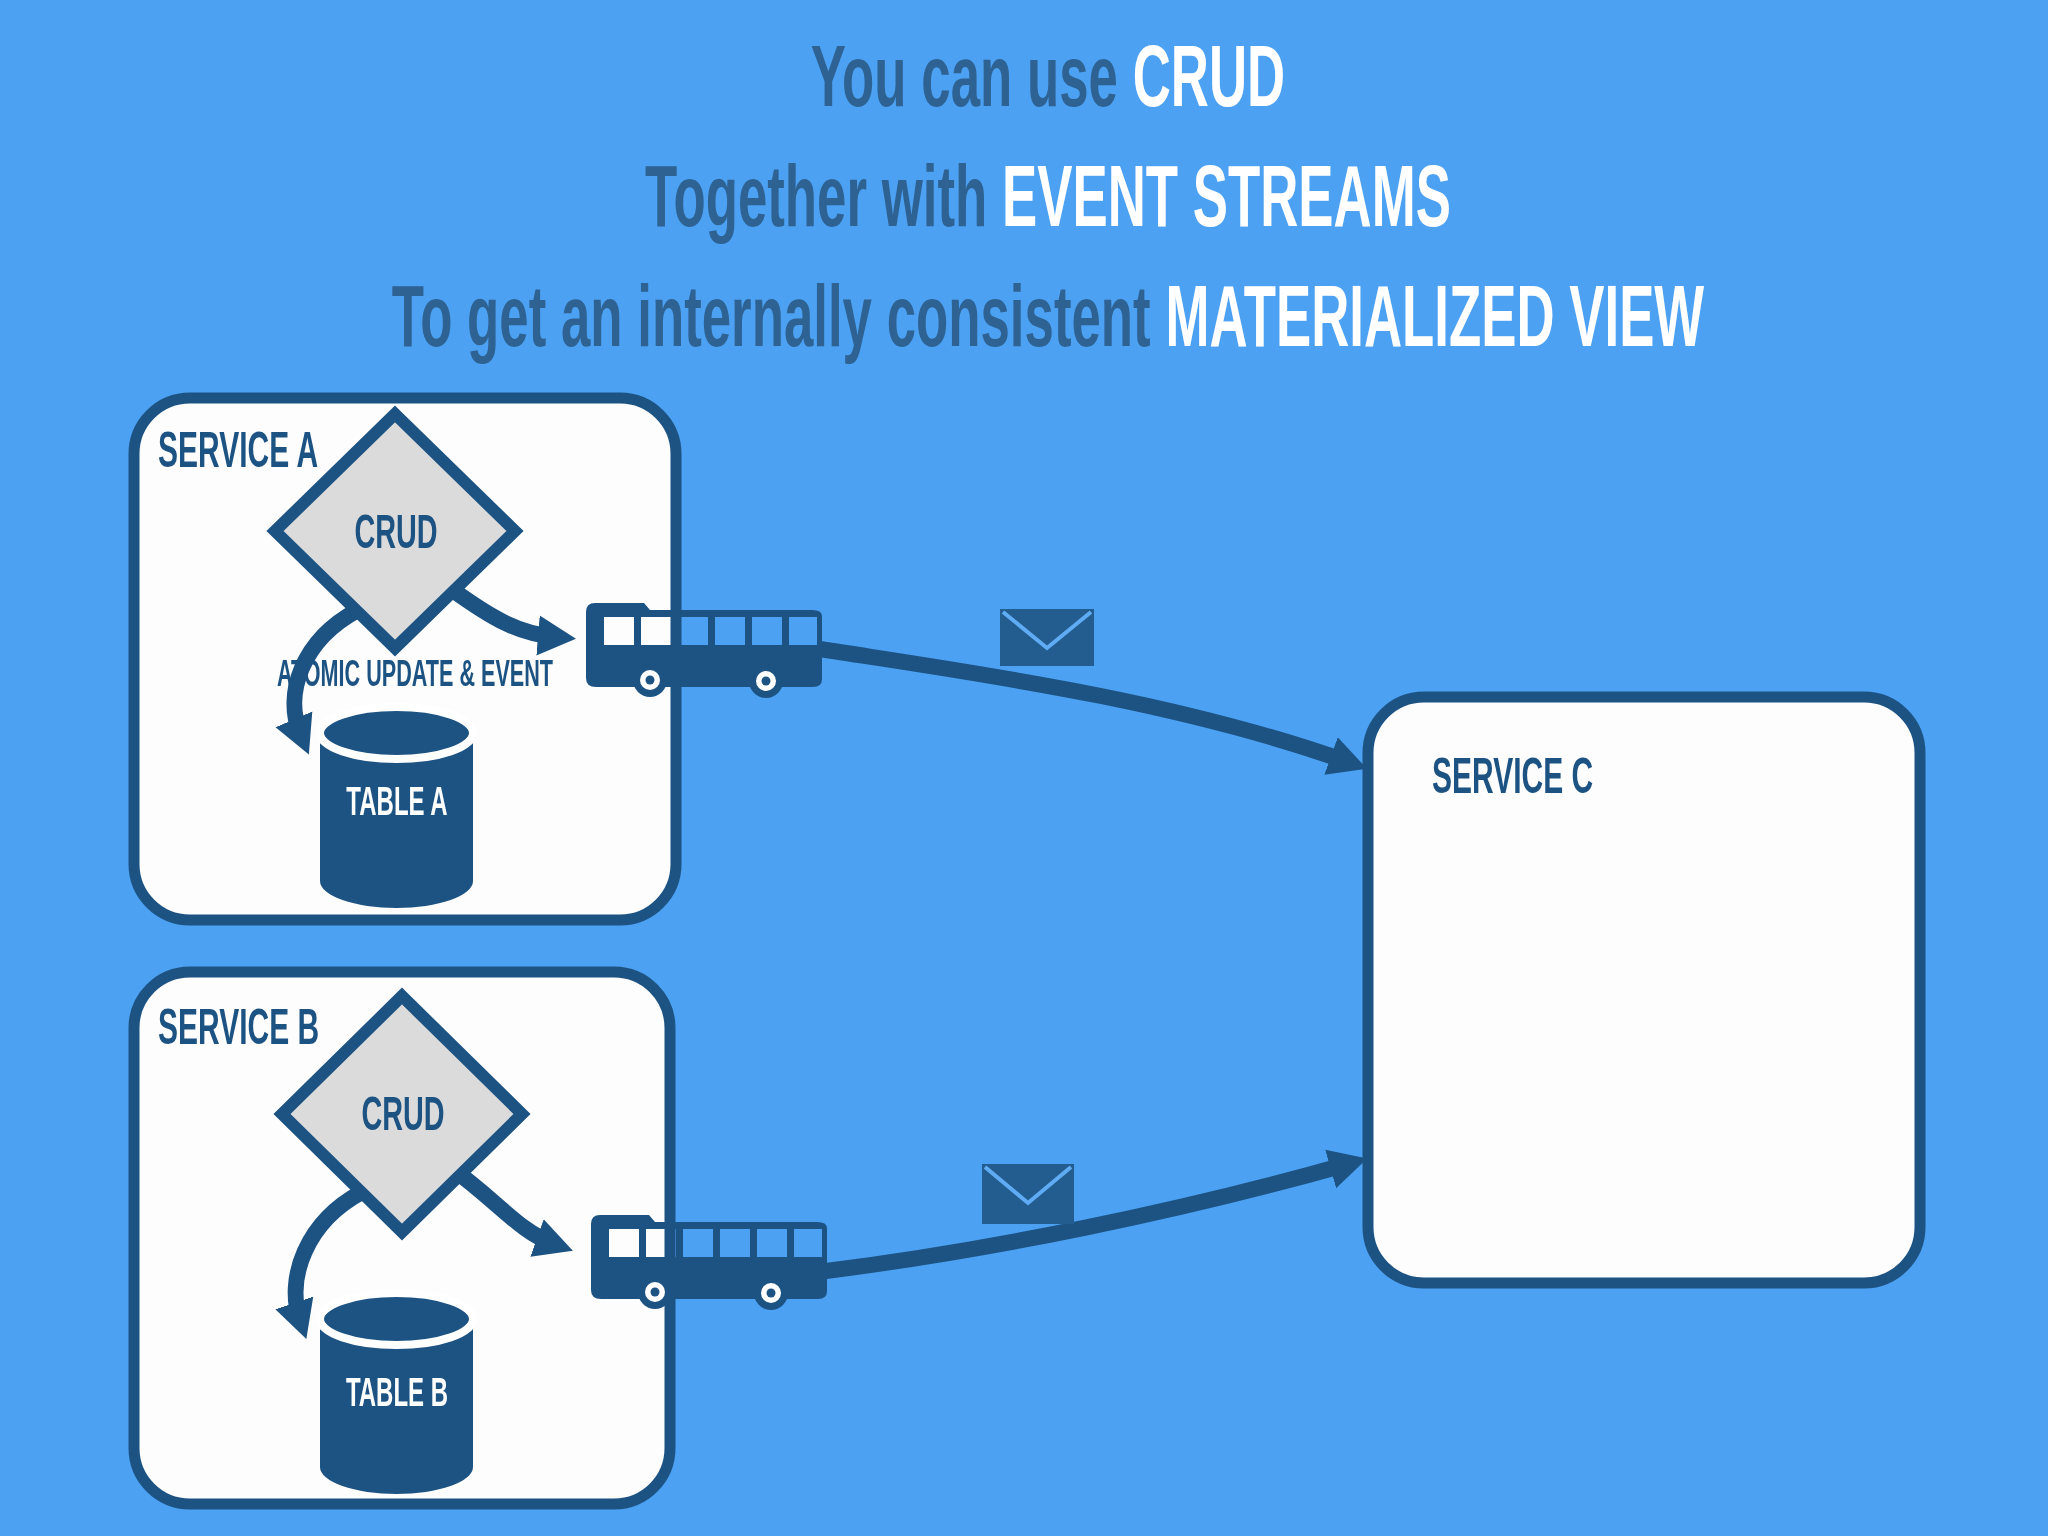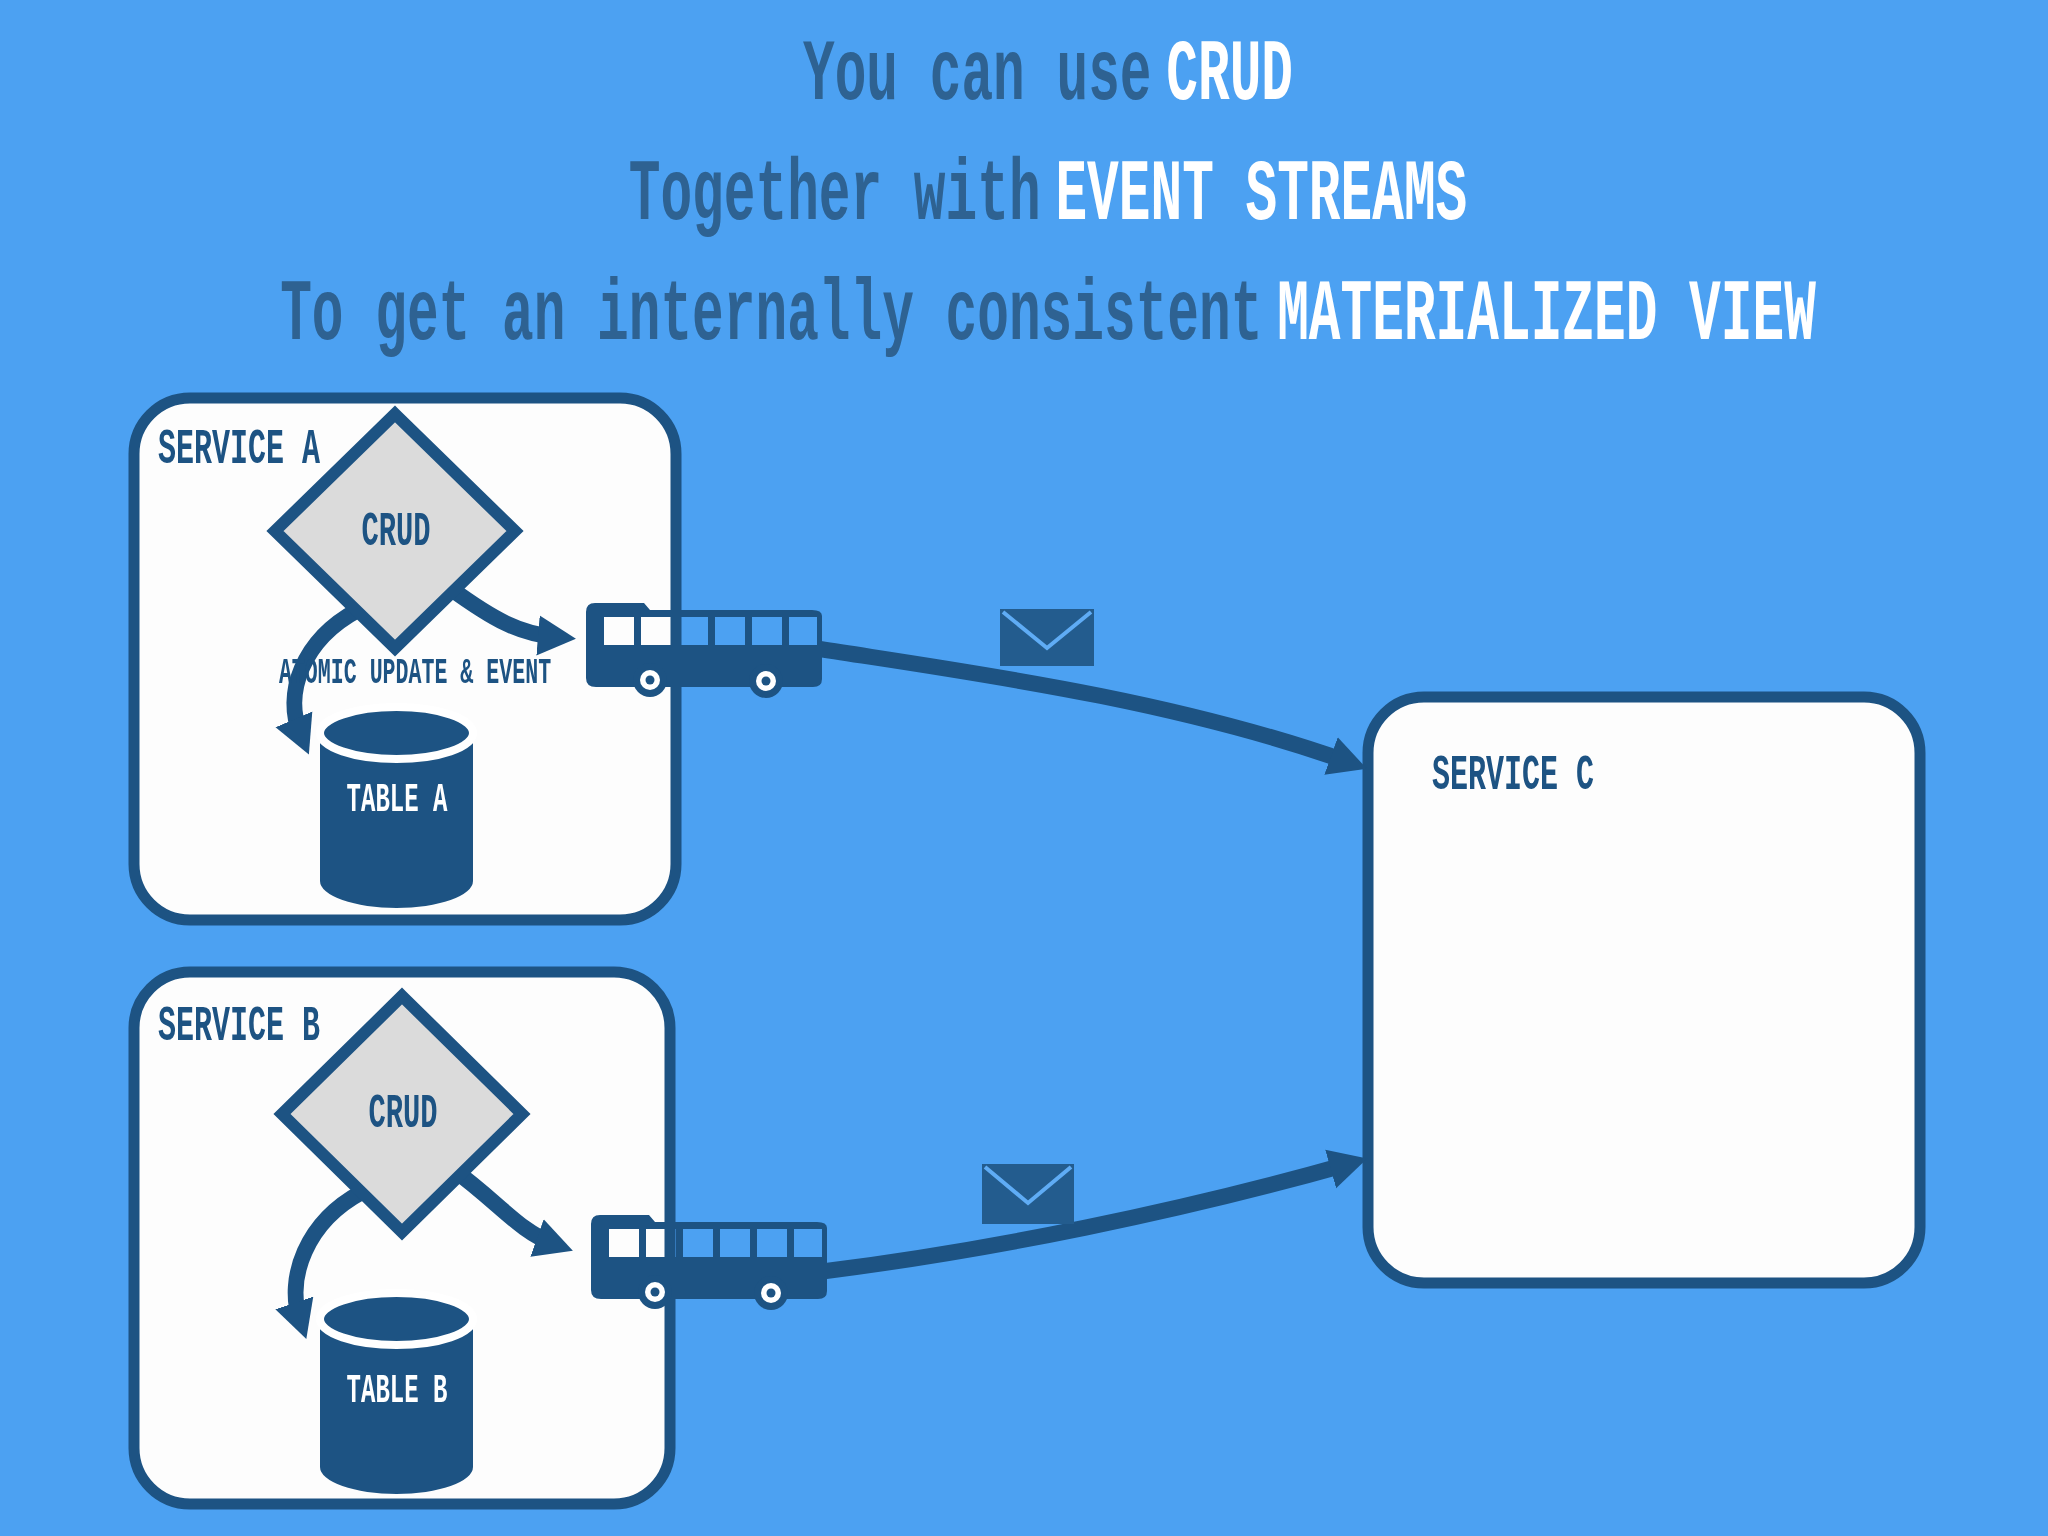--- a/index.html
+++ b/index.html
@@ -8,21 +8,21 @@
     --title-dark:#2E6292;
     --diamond-gray:#DBDBDB;
     --box-white:#FDFDFD;
     --envelope-blue:#235C8E;
     --text-white:#FFFFFF;
   }
   html,body{margin:0;padding:0;background:var(--background);}
   #canvas{
     position:relative;width:2048px;height:1536px;overflow:hidden;
     background:var(--background);
-    font-family:Liberation Mono, monospace;
+    font-family:Liberation Sans, sans-serif;
   }
   #diagram-svg{position:absolute;left:0;top:0;width:2048px;height:1536px;}
   .svc-box{fill:var(--box-white);stroke:var(--dark-blue);stroke-width:11px;}
   .diamond{fill:var(--diamond-gray);stroke:var(--dark-blue);stroke-width:12px;}
   .dark{fill:var(--dark-blue);}
   .arrow{fill:none;stroke:var(--dark-blue);stroke-width:16px;}
   .cyl-top{fill:var(--dark-blue);stroke:#FFFFFF;stroke-width:8px;}
   .env{fill:var(--envelope-blue);}
   .env-flap{fill:none;stroke:#5FACF5;stroke-width:4px;}
   .wheel-ring{fill:#FFFFFF;}

